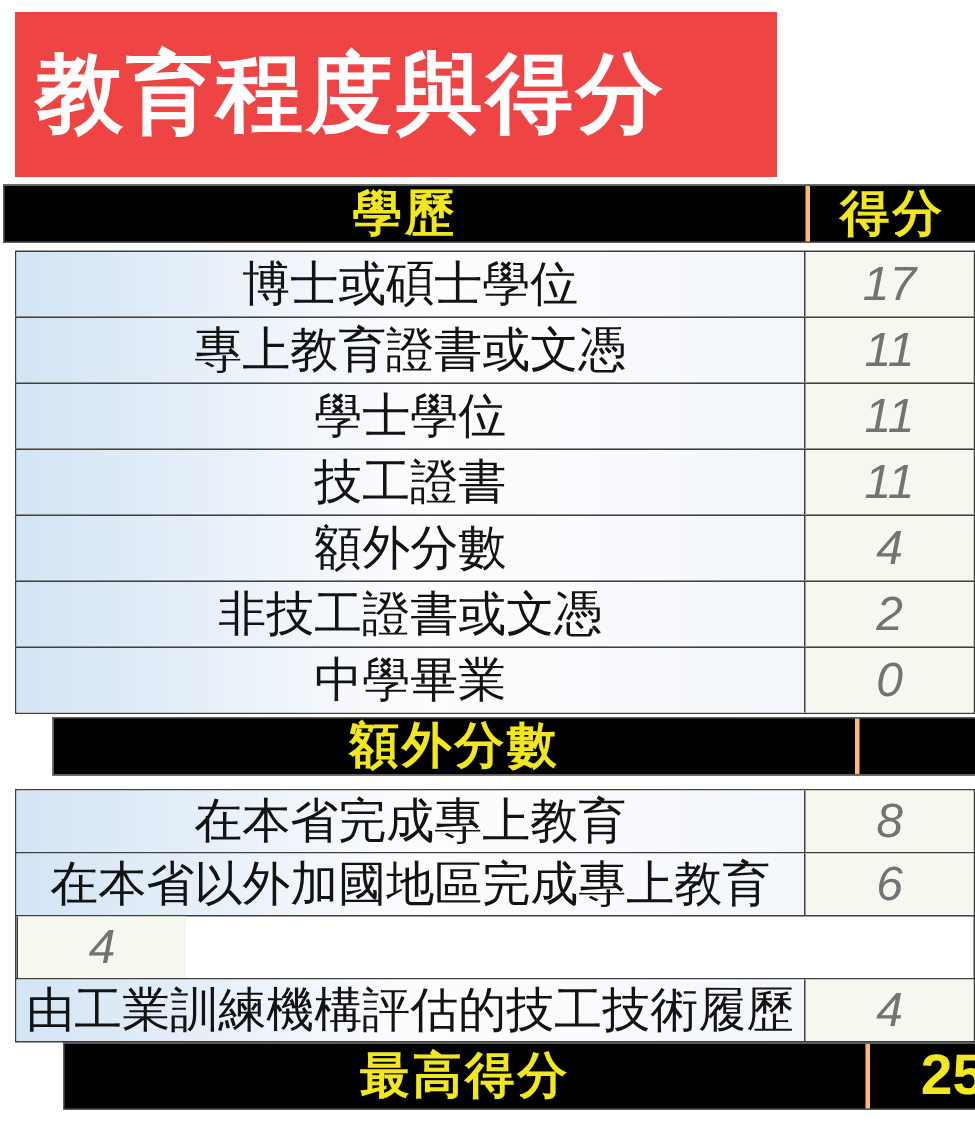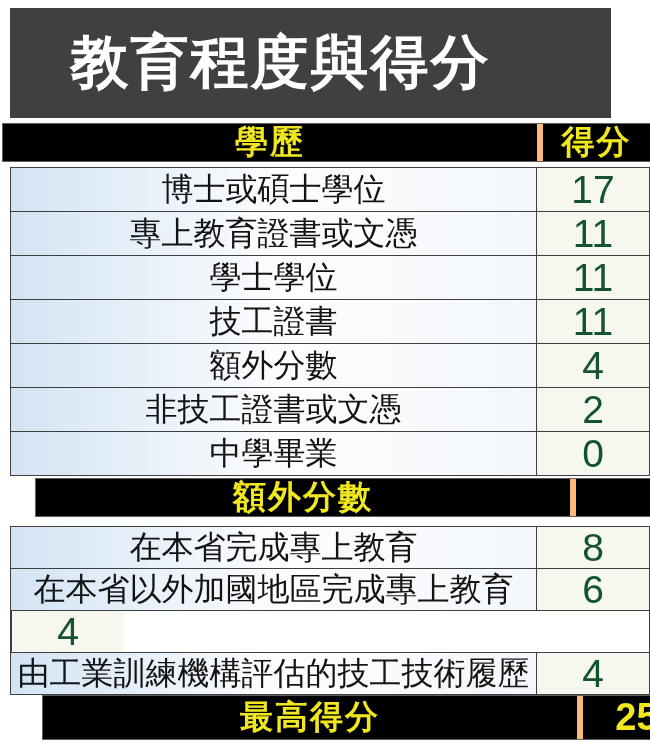--- a/index.html
+++ b/index.html
@@ -1,22 +1,22 @@
 <!DOCTYPE html>
 <html><head>
 <meta charset="utf-8">
 <style>
   html,body{margin:0;padding:0;}
   body{
     width:650px;height:749px;background:#ffffff;position:relative;overflow:hidden;
     font-family:"Liberation Sans","DejaVu Sans",sans-serif;
   }
   .banner{
-    position:absolute;left:10px;top:8px;width:601px;height:110px;
-    background:#404040;display:flex;align-items:center;justify-content:center;
+    position:absolute;left:10px;top:8px;width:508px;height:110px;
+    background:#ef4444;display:flex;align-items:center;justify-content:center;
     padding-right:60px;box-sizing:border-box;
   }
   .banner-title{
     color:#ffffff;font-weight:bold;font-size:58px;letter-spacing:2px;white-space:nowrap;
   }
   .table-wrap{
     position:absolute;left:2px;top:123px;width:648px;
     display:flex;flex-direction:column;
   }
   .row{display:flex;box-sizing:border-box;width:100%;}
@@ -36,28 +36,28 @@
   .r-header{height:39px;}
   .r-data{height:45px;}
   .r-data-sm{height:43px;}
   .r-section{height:39px;margin-left:33px;}
   .r-footer{height:45px;margin-left:40px;}
 
   .cell{display:flex;align-items:center;justify-content:center;box-sizing:border-box;height:100%;}
   .cell-label{flex:1;min-width:0;}
   .cell-score{width:113px;border-left:1px solid #3f3f3f;background:#f6f7ef;}
 
-  .row-gray .cell-score{background:transparent;border-left:6px solid #fdba74;}
+  .row-gray .cell-score{background:transparent;border-left:3px solid #fdba74;}
 
   .row-data .cell-label{
     background:linear-gradient(90deg,#d3e4f4 0%,#fdfdfe 52%,#f3f7fb 100%);
     font-size:32px;color:#131313;font-weight:500;white-space:nowrap;
   }
   .row-data .cell-score{
-    font-size:39px;color:#14532d;
+    font-size:32px;color:#737373;font-style:italic;
   }
   .gray-text{
     color:#f0e71e;font-weight:bold;font-size:33px;letter-spacing:2px;white-space:nowrap;
   }
   .gray-num{
     color:#f0e71e;font-weight:bold;font-size:38px;
   }
 </style>
 </head>
 <body>

